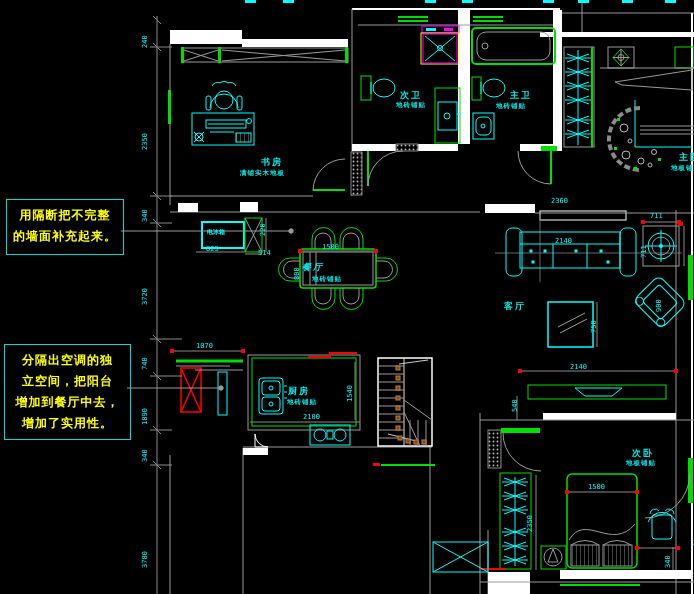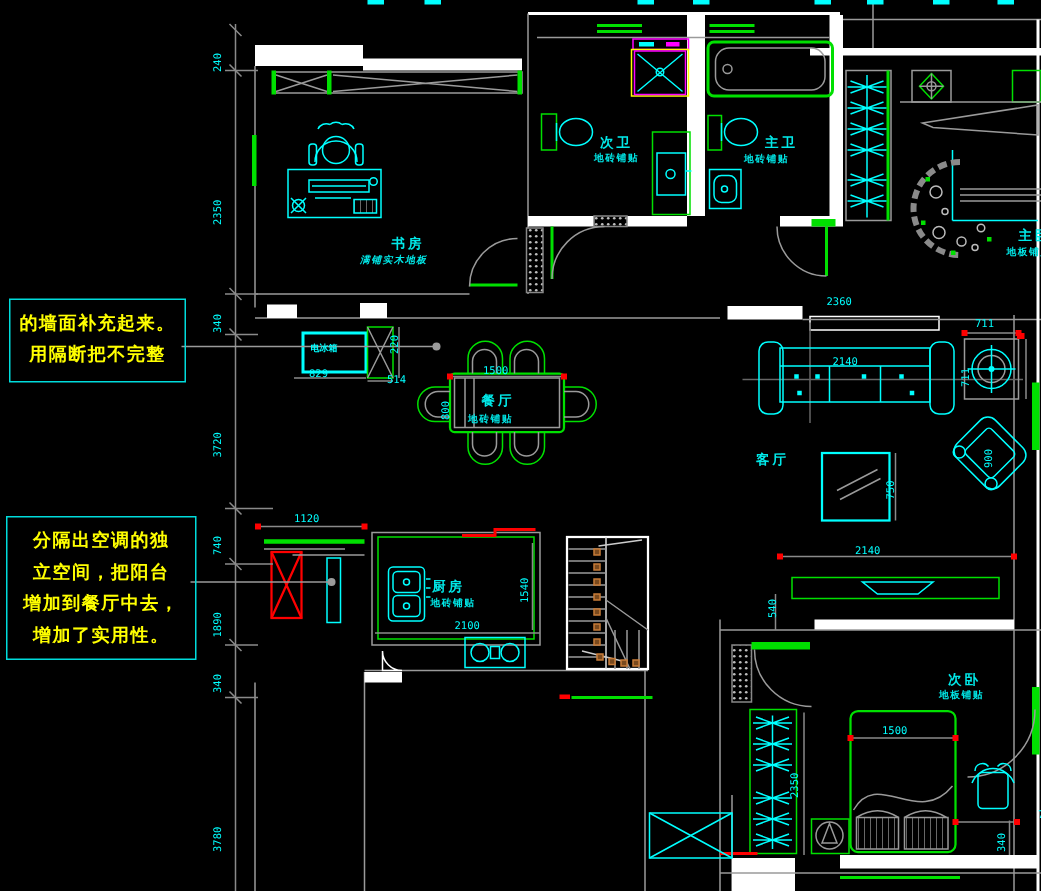--- a/index.html
+++ b/index.html
@@ -410,37 +410,37 @@
 
   <g stroke="#9a9a9a" fill="none">
     <path d="M121,231 H291"></path>
         <circle cx="291" cy="231" r="2.2" fill="#9a9a9a"></circle>
     <path d="M127,388 H221"></path>
         <circle cx="221" cy="388" r="2.2" fill="#9a9a9a"></circle>
   </g>
 </svg>
 
   <div class="note" style="left:6px;top:199px;width:110px;height:44px;">
+    <div>用隔断把不完整</div>
     <div>的墙面补充起来。</div>
-    <div>用隔断把不完整</div>
   </div>
   <div class="note" style="left:4px;top:344px;width:119px;height:84px;">
     <div>分隔出空调的独</div>
     <div>立空间，把阳台</div>
     <div>增加到餐厅中去，</div>
     <div>增加了实用性。</div>
   </div>
 
   <div class="lbl" style="left:261px;top:156px;">书房</div>
-  <div class="sub" style="left:240px;top:169px;font-style:italic;">满铺实木地板</div>
+  <div class="sub" style="left:240px;top:169px;">满铺实木地板</div>
   <div class="lbl" style="left:400px;top:89px;text-align:center;">次卫</div>
   <div class="sub" style="left:396px;top:101px;">地砖铺贴</div>
   <div class="lbl" style="left:510px;top:89px;">主卫</div>
   <div class="sub" style="left:496px;top:102px;">地砖铺贴</div>
-  <div class="lbl" style="left:321px;top:261px;">餐厅</div>
+  <div class="lbl" style="left:302px;top:261px;font-style:italic;">餐厅</div>
   <div class="sub" style="left:312px;top:275px;">地砖铺贴</div>
   <div class="lbl" style="left:504px;top:300px;">客厅</div>
   <div class="lbl" style="left:288px;top:385px;">厨房</div>
   <div class="sub" style="left:287px;top:398px;">地砖铺贴</div>
   <div class="lbl" style="left:632px;top:447px;">次卧</div>
   <div class="sub" style="left:626px;top:459px;">地板铺贴</div>
   <div class="lbl" style="left:679px;top:151px;">主卧</div>
   <div class="sub" style="left:671px;top:164px;">地板铺贴</div>
   <div class="fr" style="left:207px;top:228px;">电冰箱</div>
 
@@ -451,21 +451,21 @@
   <div class="dim vdim" style="left:141px;top:370px;">740</div>
   <div class="dim vdim" style="left:141px;top:425px;">1890</div>
   <div class="dim vdim" style="left:141px;top:462px;">340</div>
   <div class="dim vdim" style="left:141px;top:568px;">3780</div>
 
   <div class="dim" style="left:206px;top:245px;">829</div>
   <div class="dim" style="left:245px;top:249px;margin-left:13px;">514</div>
   <div class="dim vdim" style="left:259px;top:236px;">220</div>
   <div class="dim" style="left:322px;top:243px;">1500</div>
   <div class="dim vdim" style="left:293px;top:280px;">800</div>
-  <div class="dim" style="left:196px;top:342px;">1120</div>
+  <div class="dim" style="left:196px;top:342px;">1070</div>
   <div class="dim" style="left:303px;top:413px;">2100</div>
   <div class="dim vdim" style="left:346px;top:402px;">1540</div>
   <div class="dim" style="left:555px;top:237px;">2140</div>
   <div class="dim" style="left:551px;top:197px;">2360</div>
   <div class="dim" style="left:650px;top:212px;">711</div>
   <div class="dim vdim" style="left:640px;top:258px;">711</div>
   <div class="dim vdim" style="left:590px;top:333px;">750</div>
   <div class="dim vdim" style="left:655px;top:312px;">900</div>
   <div class="dim" style="left:570px;top:363px;">2140</div>
   <div class="dim" style="left:588px;top:483px;">1500</div>

